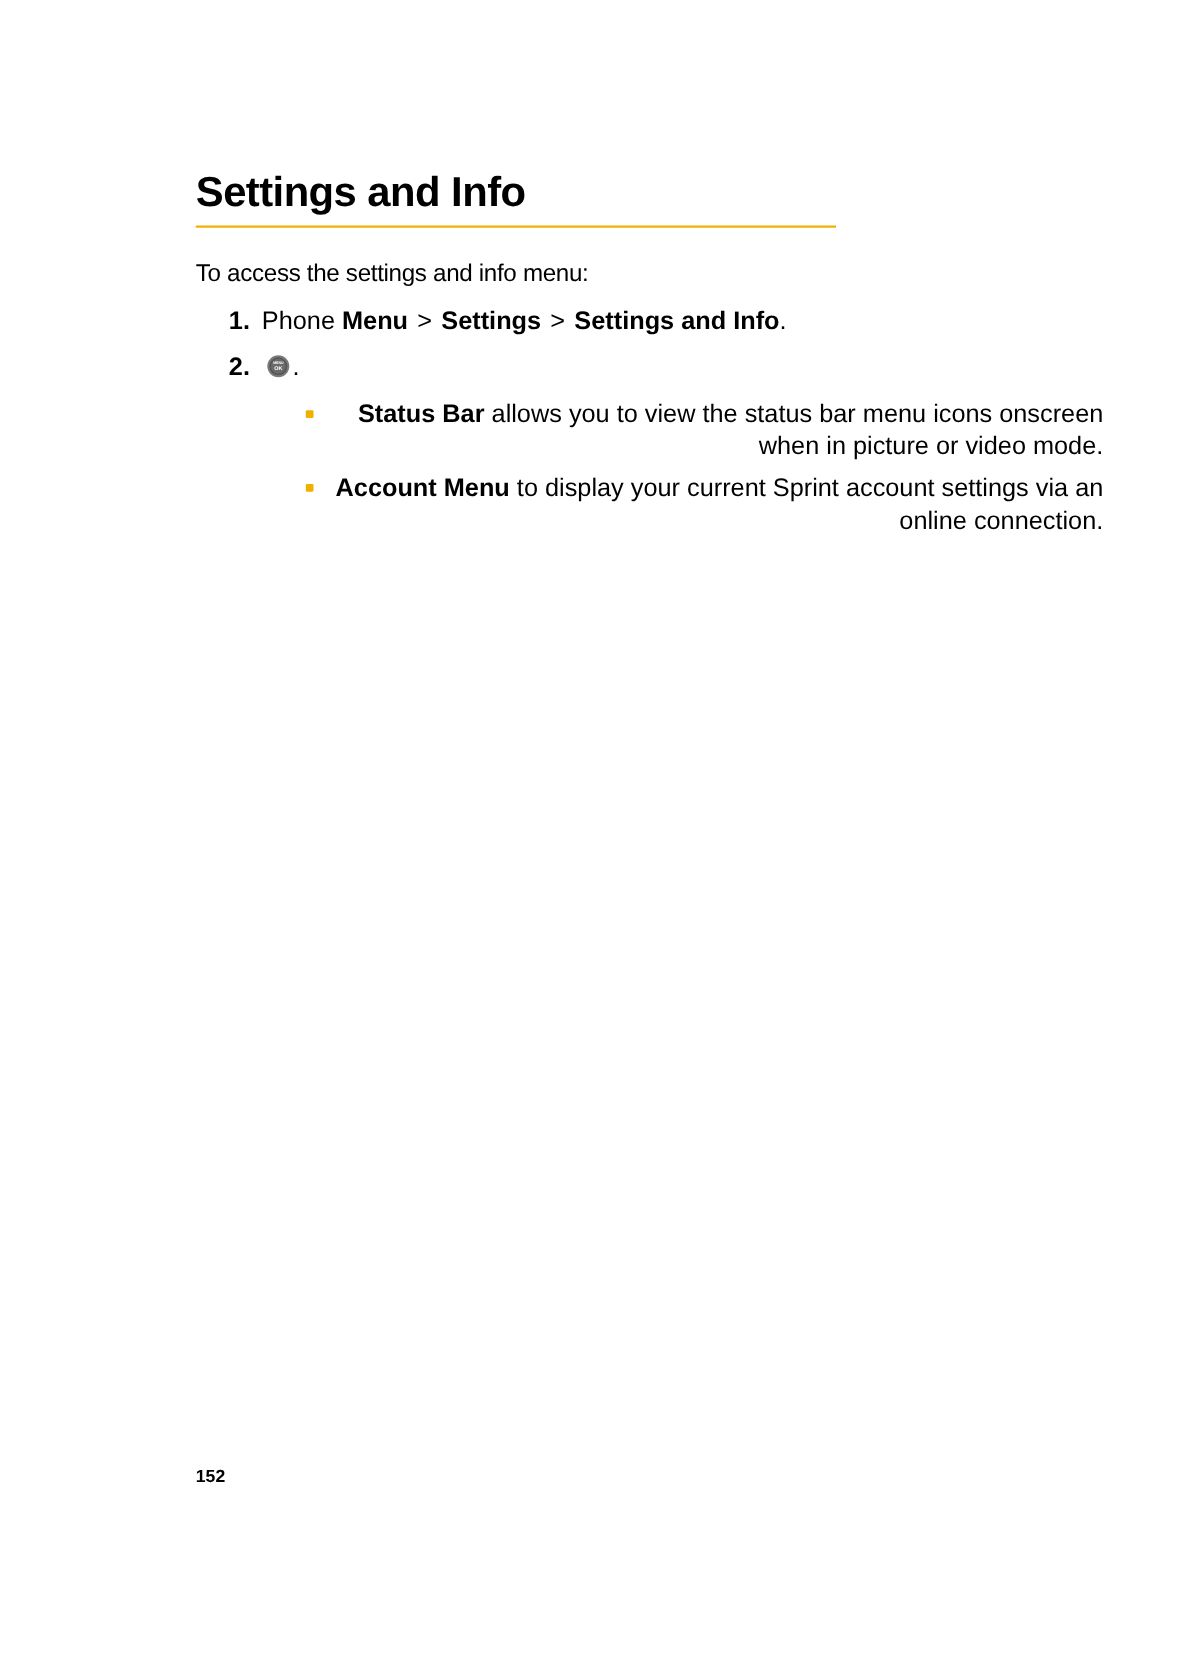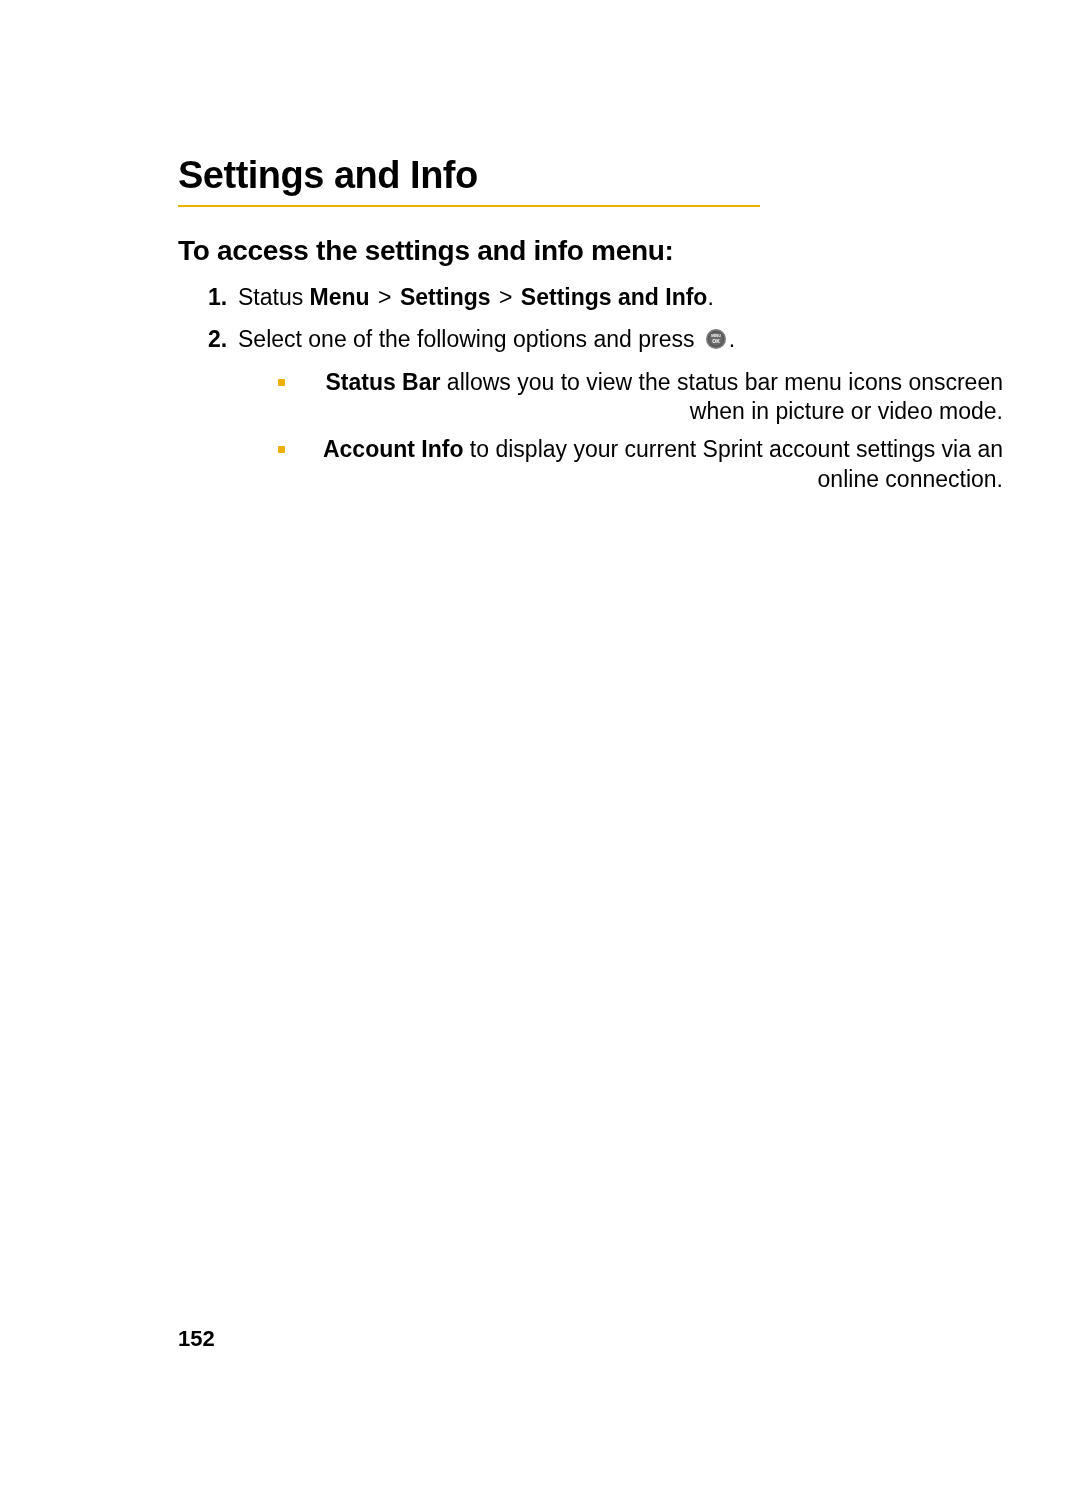--- a/index.html
+++ b/index.html
@@ -31,22 +31,22 @@
     margin: 0 0 28px 0;
     width: 582px;
   }
   .intro {
     font-size: 23px;
     line-height: 1.3;
     margin: 0 0 22px 0;
     letter-spacing: -0.1px;
   }
   .subhead {
-    font-size: 28px;
-    font-weight: 700;
+    font-size: 22px;
+    font-weight: 400;
     margin: 0 0 16px 0;
     letter-spacing: -0.3px;
   }
   ol.steps {
     list-style: none;
     margin: 0;
     padding: 0 0 0 30px;
     counter-reset: step;
   }
   ol.steps > li {
@@ -91,57 +91,57 @@
     top: 11px;
     width: 7px;
     height: 7px;
     background: #f0b000;
     border-radius: 1px;
   }
   .page-number {
     position: absolute;
     left: 178px;
     bottom: 160px;
-    font-size: 22px;
+    font-size: 16px;
     font-weight: 700;
   }
 </style>
 </head>
 <body>
 
 <div class="page">
 
   <h1 class="heading">Settings and Info</h1>
   <hr class="rule">
 
 
   <p class="subhead">To access the settings and info menu:</p>
 
   <ol class="steps">
     <li>
-      <span>Status </span><span class="bold">Menu</span>
+      <span>Phone </span><span class="bold">Menu</span>
       <span class="menu-gt">&gt;</span>
       <span class="bold">Settings</span>
       <span class="menu-gt">&gt;</span>
       <span class="bold">Settings and Info</span><span>.</span>
     </li>
     <li>
-      <span>Select one of the following options and press </span><span class="ok-icon" title="MENU OK"><svg width="22" height="22" viewBox="0 0 22 22">
+      <span class="ok-icon" title="MENU OK"><svg width="22" height="22" viewBox="0 0 22 22">
         <circle cx="11" cy="11" r="10" fill="#7a7a7a"></circle>
         <circle cx="11" cy="11" r="8.2" fill="#555"></circle>
         <circle cx="11" cy="11" r="6.8" fill="#6a6a6a"></circle>
         <text x="11" y="9" text-anchor="middle" font-size="3.2" fill="#fff" font-family="Arial" font-weight="700">MENU</text>
         <text x="11" y="14.5" text-anchor="middle" font-size="5" fill="#fff" font-family="Arial" font-weight="700">OK</text>
       </svg></span><span>.</span>
 
       <ul class="sub">
         <li>
           <span class="bold">Status Bar</span><span> allows you to view the status bar menu icons onscreen when in picture or video mode.</span>
         </li>
         <li>
-          <span class="bold">Account Info</span><span> to display your current Sprint account settings via an online connection.</span>
+          <span class="bold">Account Menu</span><span> to display your current Sprint account settings via an online connection.</span>
         </li>
       </ul>
     </li>
   </ol>
 
   <div class="page-number">152</div>
 </div>
 
 </body></html>

